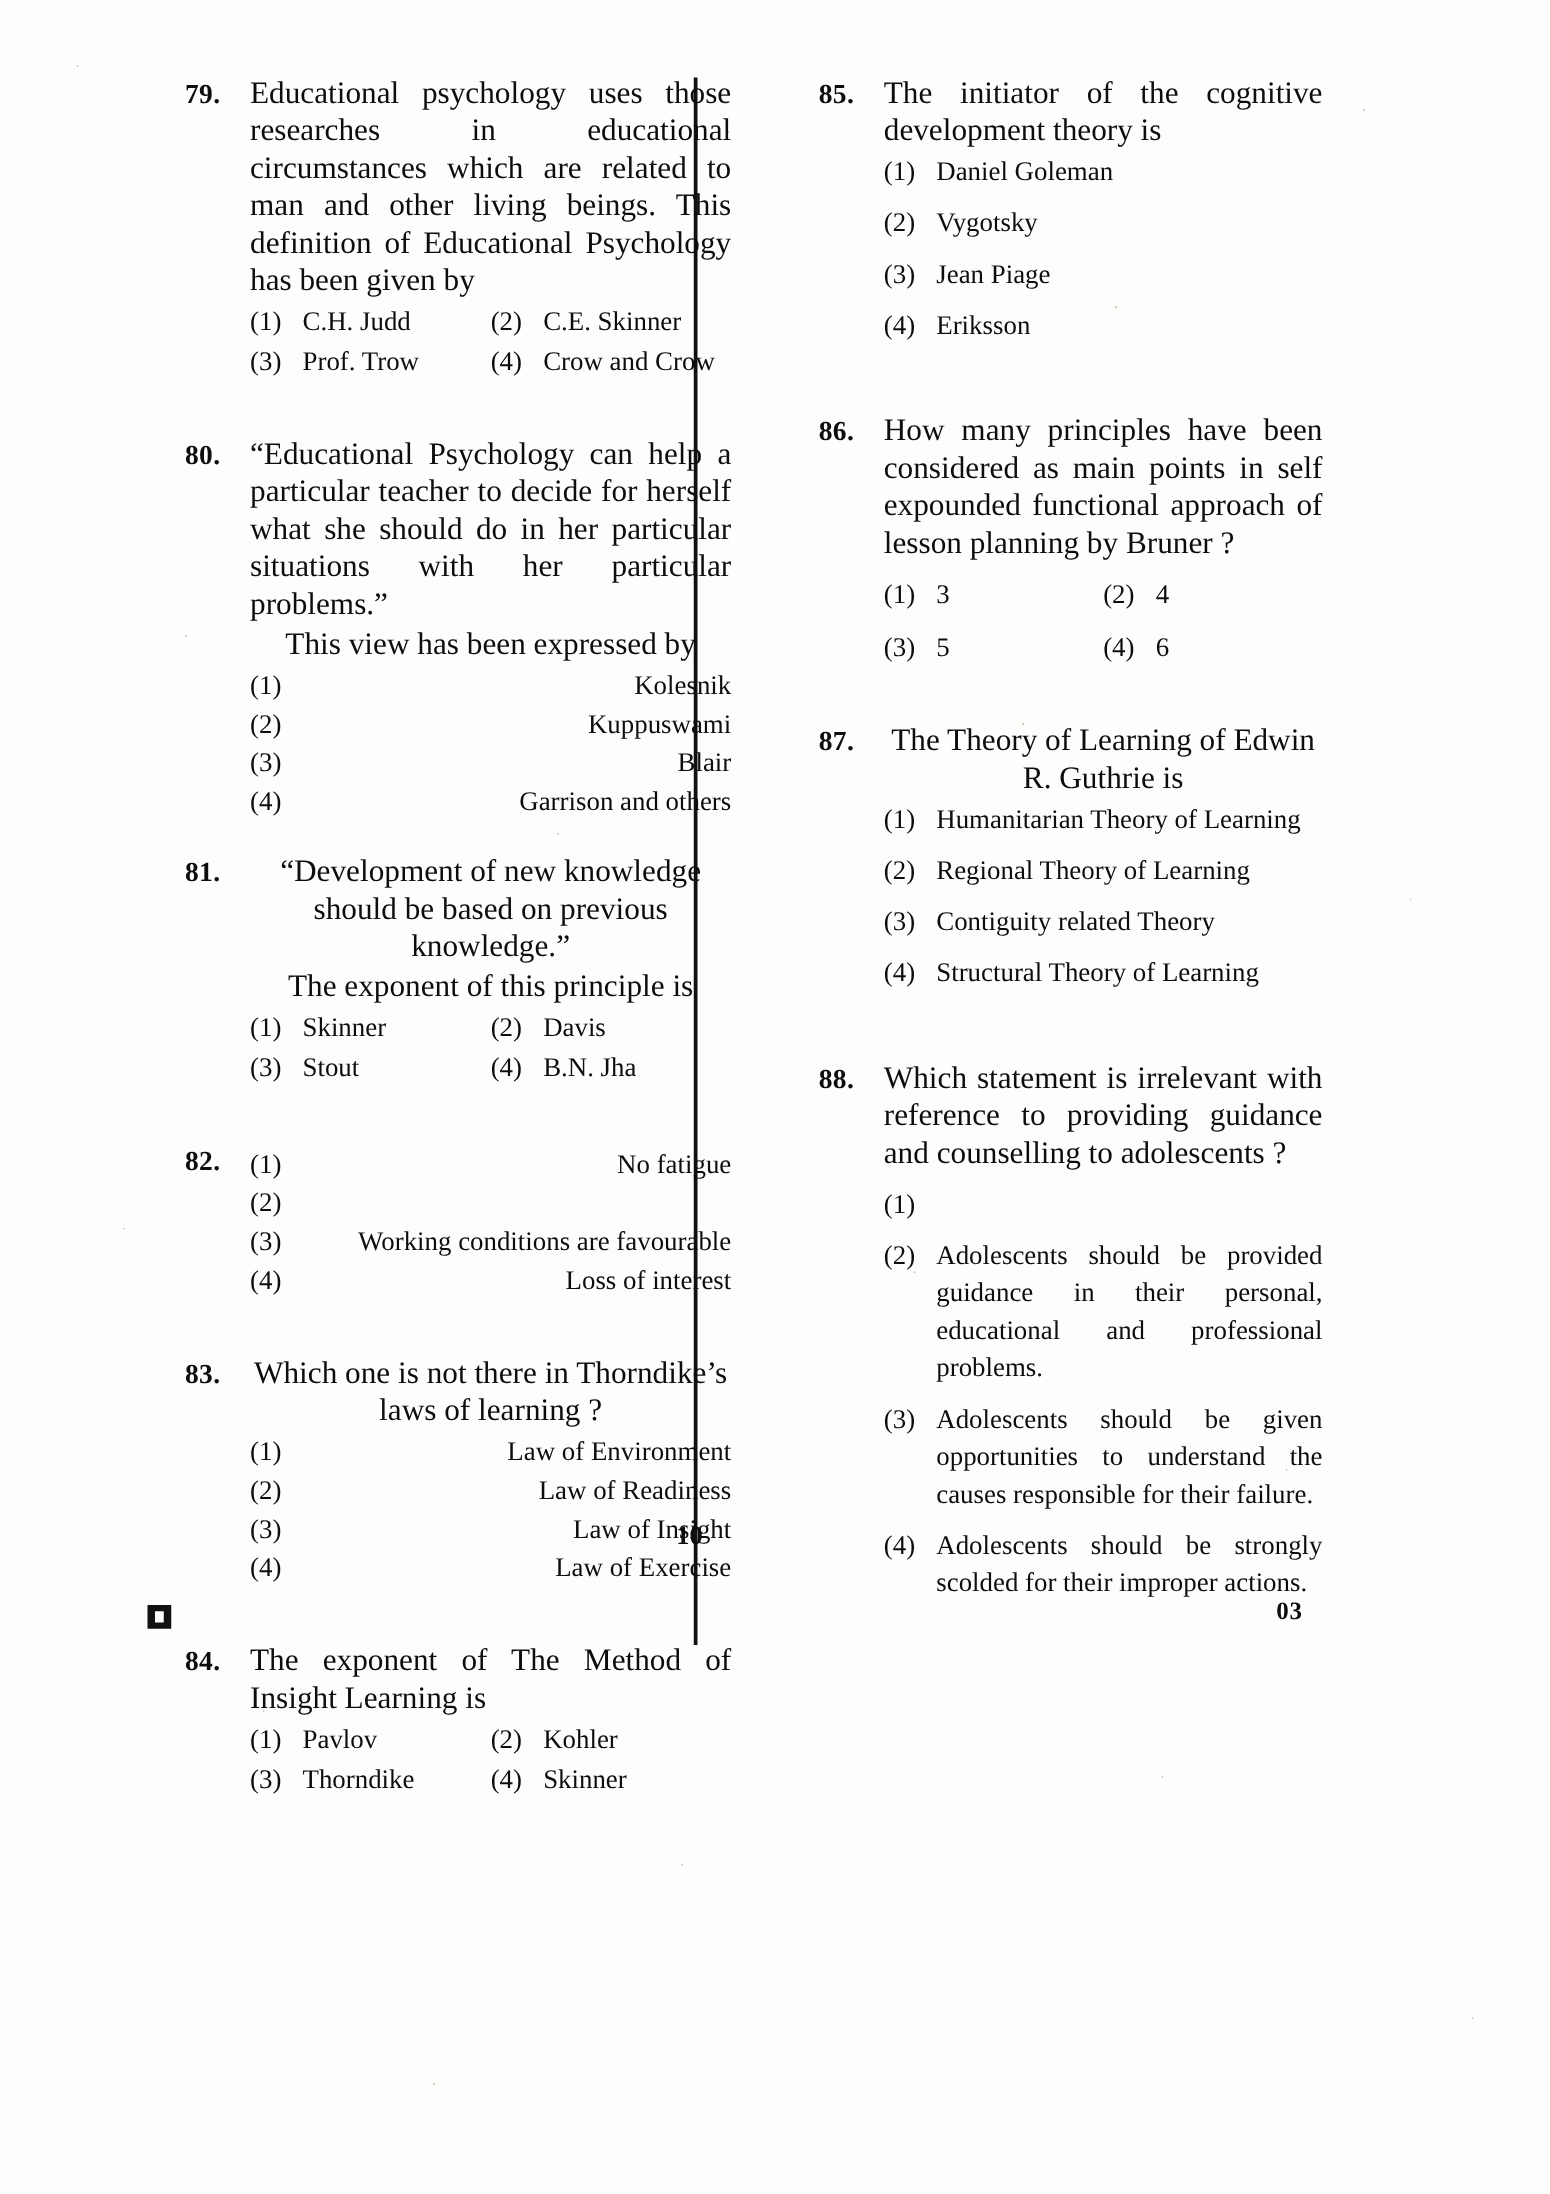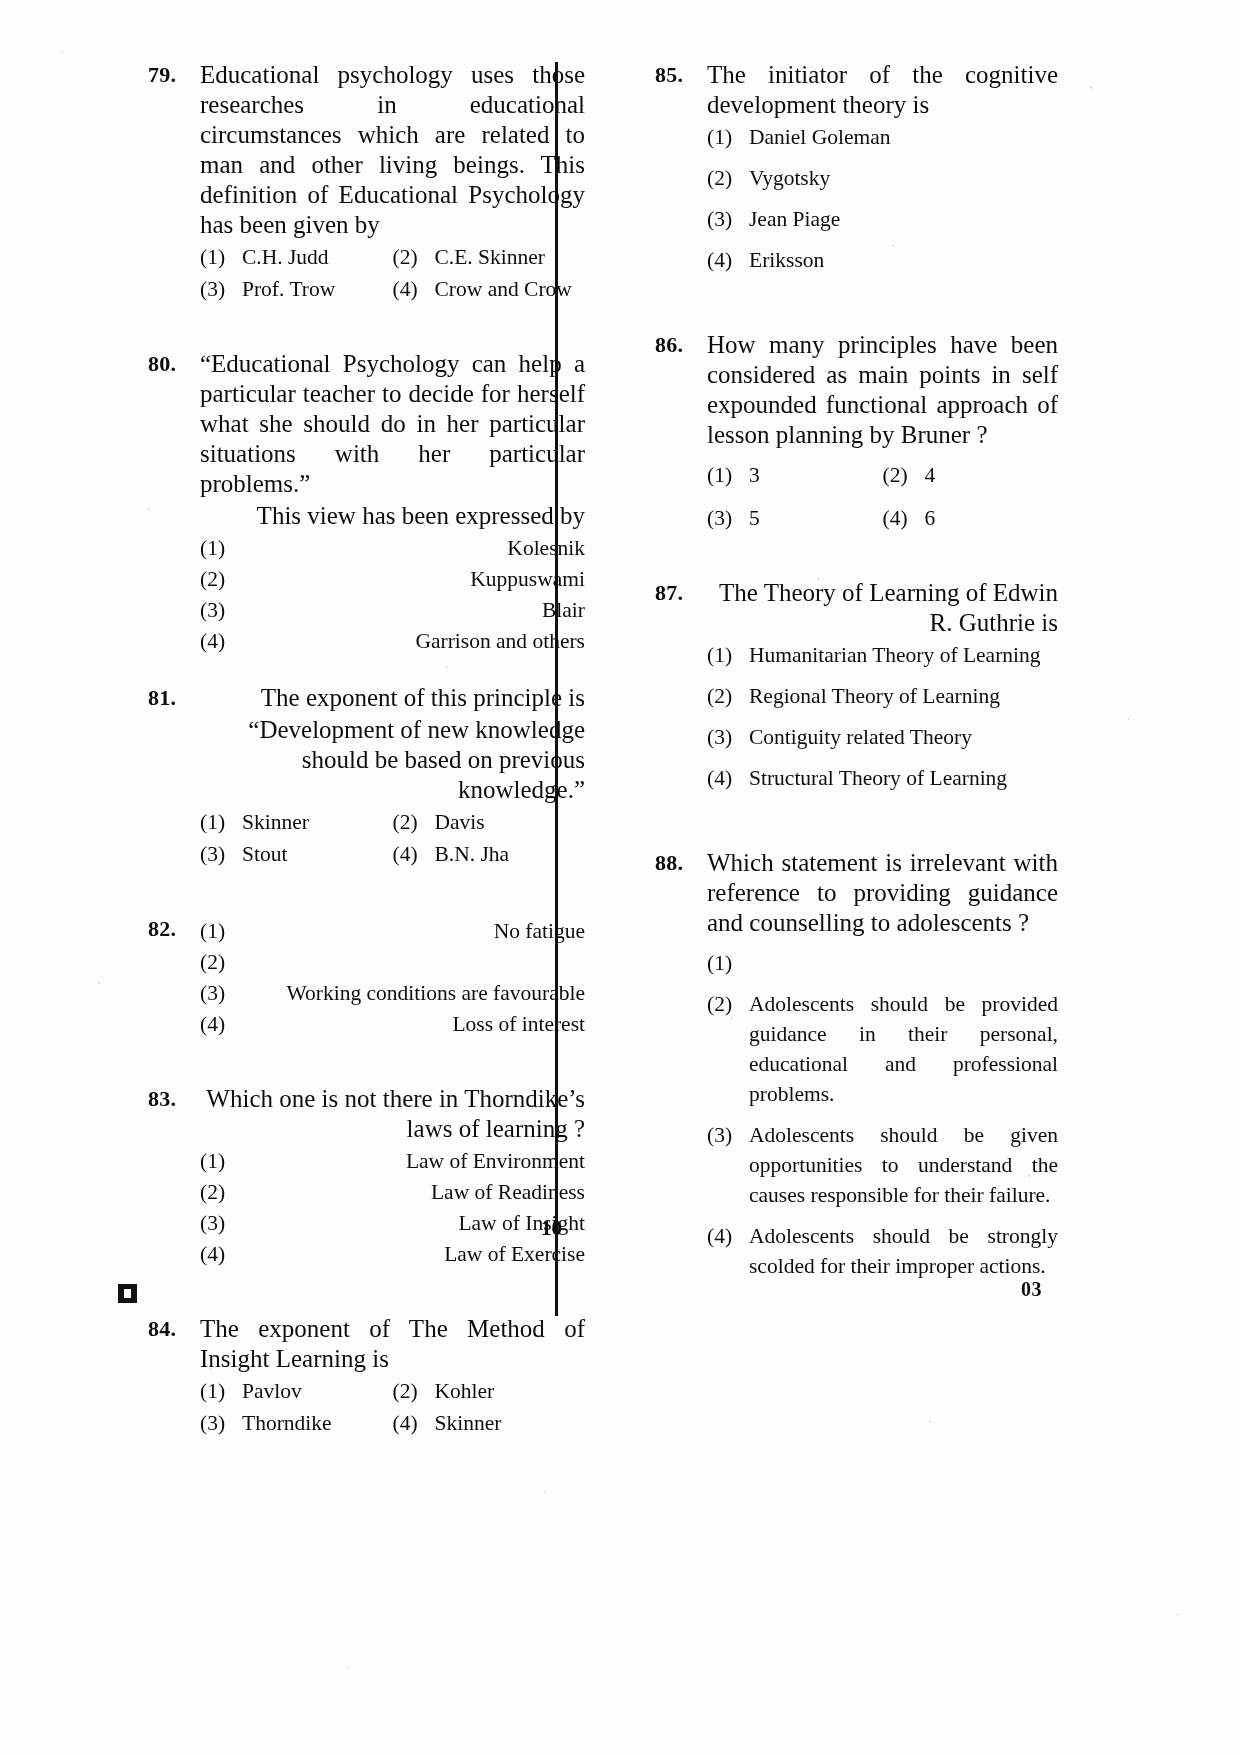--- a/index.html
+++ b/index.html
@@ -86,21 +86,21 @@
     flex: 1 1 auto;
     min-width: 0;
   }
   .q-stem {
     font-size: 25px;
     line-height: 30px;
     text-align: justify;
     text-justify: inter-word;
     margin: 0 0 2px 0;
   }
-  .q-stem.nojust { text-align: right; }
+  .q-stem.nojust { text-align: center; }
 
   .opts {
     margin-top: 2px;
   }
   
   .opts-stack .opt {
     display: flex;
     font-size: 21.5px;
     line-height: 30px;
     margin-bottom: 1px;
@@ -229,22 +229,22 @@
               <span class="opt-mark">(4)</span>
               <span class="opt-text">Garrison and others</span>
             </div>
           </div>
         </div>
       </div>
 
       <div class="q">
         <div class="q-num">81.</div>
         <div class="q-body">
+          <p class="q-stem nojust">“Development of new knowledge should be based on previous knowledge.”</p>
           <p class="q-stem nojust">The exponent of this principle is</p>
-          <p class="q-stem nojust">“Development of new knowledge should be based on previous knowledge.”</p>
           <div class="opts opts-grid">
             <div class="opt">
               <span class="opt-mark">(1)</span>
               <span class="opt-text">Skinner</span>
             </div>
             <div class="opt">
               <span class="opt-mark">(2)</span>
               <span class="opt-text">Davis</span>
             </div>
             <div class="opt">

